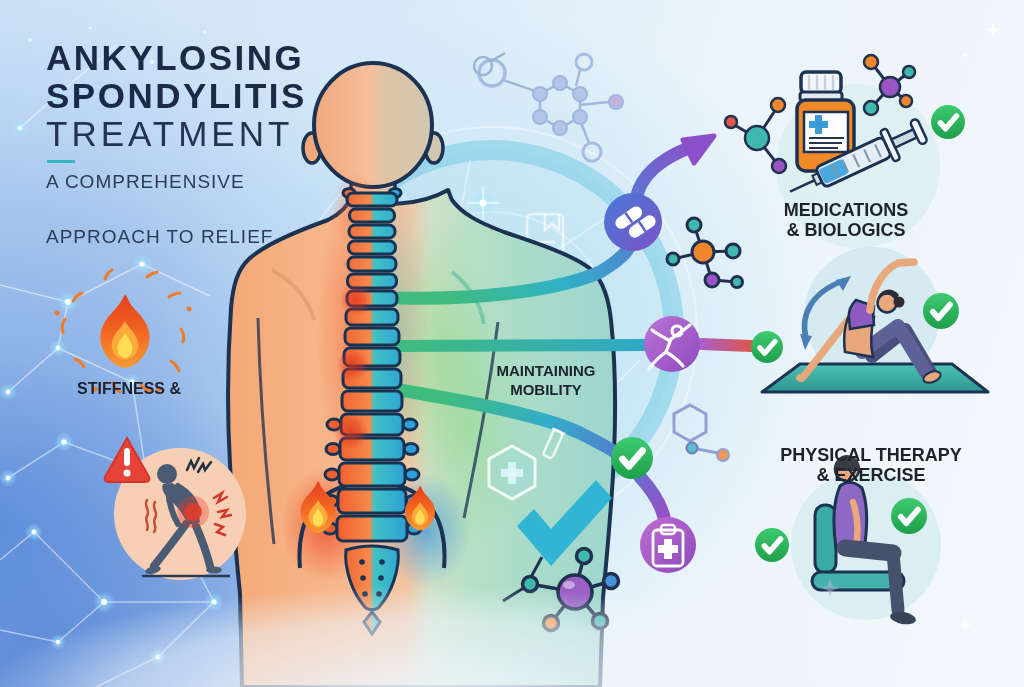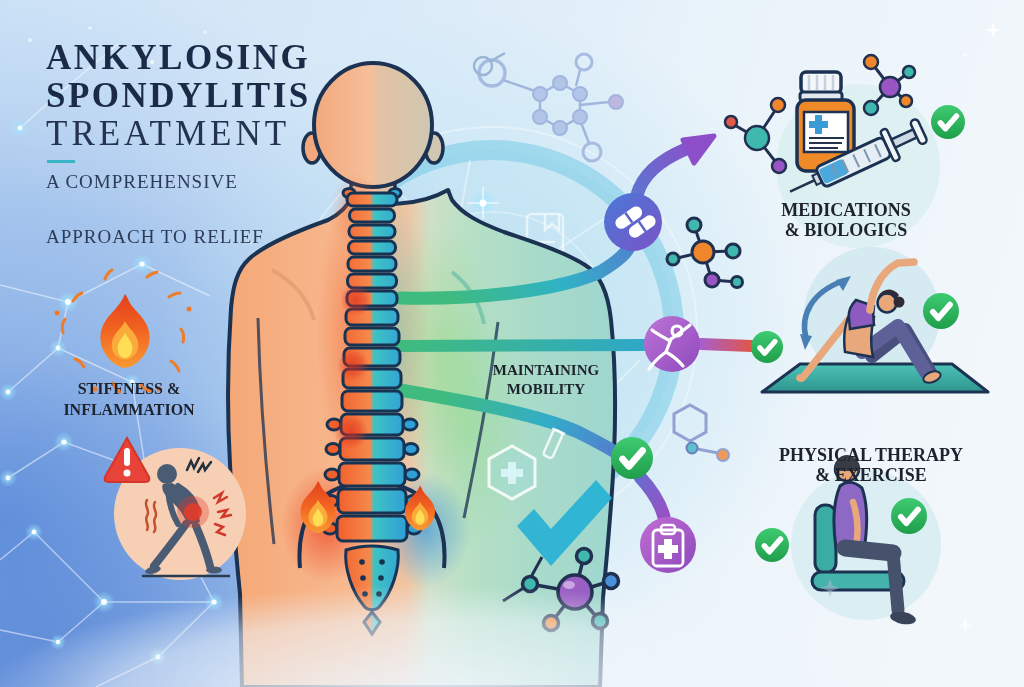--- a/index.html
+++ b/index.html
@@ -1,17 +1,17 @@
 <!DOCTYPE html>
 <html><head>
 <meta charset="utf-8">
 <style>
   html,body{margin:0;padding:0;background:#ffffff;}
   .stage{position:relative;width:1024px;height:687px;overflow:hidden;
-         font-family:Liberation Serif, serif;background:#84cc16;}
+         font-family:Liberation Sans, sans-serif;background:#84cc16;}
   .stage svg{position:absolute;left:0;top:0;}
   .txt{position:absolute;color:#1b2a47;}
   .title-line{left:46px;font-weight:bold;font-size:35px;letter-spacing:2.5px;white-space:nowrap;}
   #t1{top:38px;}
   #t2{top:76px;}
   #t3{top:114px;font-weight:400;letter-spacing:4px;color:#24334f;}
   .title-rule{position:absolute;left:47px;top:160px;width:28px;height:3px;background:#3ab5c6;}
   .sub{left:46px;font-size:19px;letter-spacing:1px;color:#2c3c58;white-space:nowrap;}
   #s1{top:171px;}
   #s2{top:205px;margin-top:21px;}
@@ -615,21 +615,20 @@
 
 <div class="txt title-line" id="t1">ANKYLOSING</div>
 <div class="txt title-line" id="t2">SPONDYLITIS</div>
 <div class="txt title-line" id="t3">TREATMENT</div>
 <div class="title-rule"></div>
 <div class="txt sub" id="s1">A COMPREHENSIVE</div>
 <div class="txt sub" id="s2">APPROACH TO RELIEF</div>
 
 <div class="lbl" id="lbl-stiffness">
   <div>STIFFNESS &amp;</div>
-  <div>INFLAMMATION</div>
 </div>
 <div class="lbl" id="lbl-mobility">
   <div>MAINTAINING</div>
   <div>MOBILITY</div>
 </div>
 <div class="lbl" id="lbl-medications">
   <div>MEDICATIONS</div>
   <div>&amp; BIOLOGICS</div>
 </div>
 <div class="lbl" id="lbl-physical">

